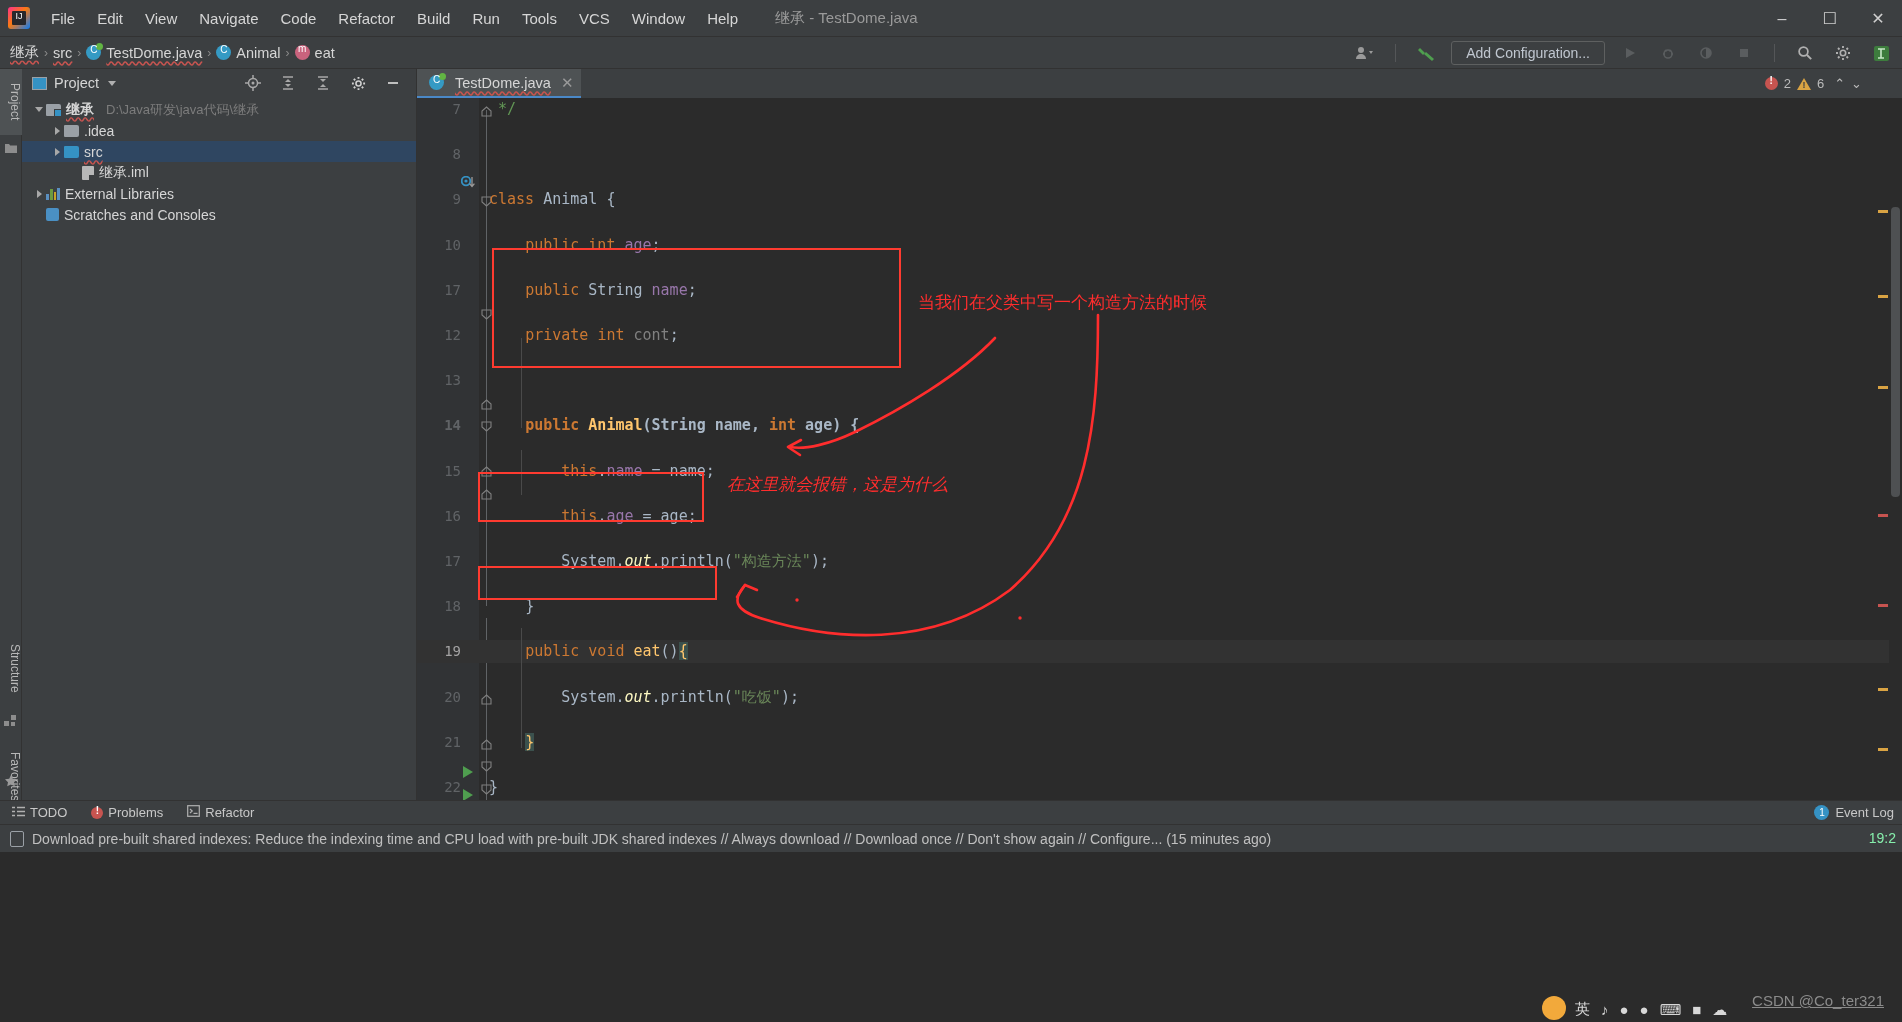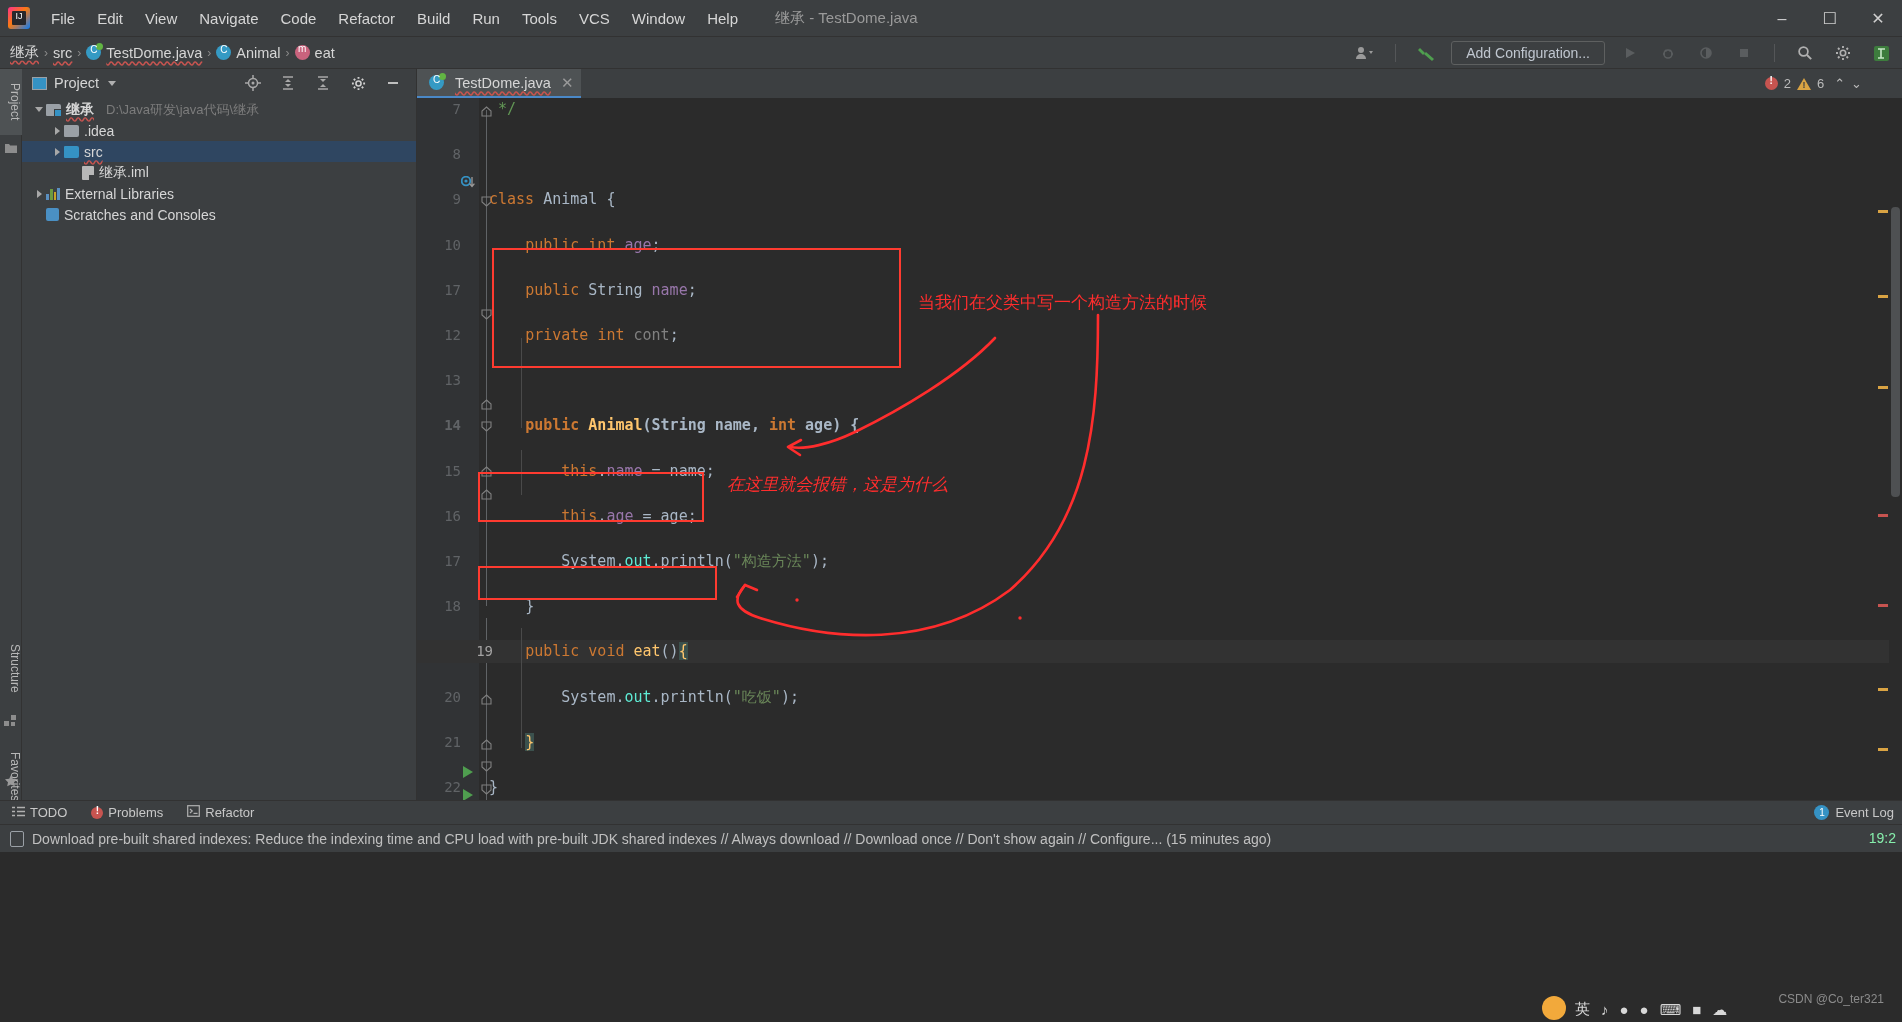--- a/index.html
+++ b/index.html
@@ -114,26 +114,26 @@
     color:#3c3f41; font-size:9px; font-weight:bold; }
 
   .codearea { position:absolute; left:0; top:29px; width:1485px; height:702px; background:#2b2b2b;
     overflow:hidden; font-family:"DejaVu Sans Mono","Liberation Mono",monospace; font-size:15px; }
   .gutter { position:absolute; left:0; top:0; width:62px; height:702px; background:#313335; }
   .codelines { position:absolute; left:0; top:0; width:1485px; }
   .cl { position:relative; height:22.6px; line-height:22.6px; white-space:pre; }
   .cl .ln { position:absolute; left:0; width:44px; text-align:right; color:#606366; font-size:14px; }
   .cl .src { position:absolute; left:72px; color:#a9b7c6; }
   .cl.cur { background:#323232; }
-  .cl.cur .ln { color:#a4a3a3;margin-left:32px; }
+  .cl.cur .ln { color:#a4a3a3; }
 
   .kw { color:#cc7832; }
   .str { color:#6a8759; }
   .fld { color:#9876aa; }
-  .stat { color:#5eead4; }
+  .stat { color:#fef9c3; font-style:italic; }
   .mth2 { color:#ffc66d; }
   .cmt { color:#629755; }
   .gray { color:#808080; }
   .plain { color:#a9b7c6; }
   .brhl { background:#3b514d; color:#ffc66d; }
 
   .foldcol { position:absolute; left:62px; top:0; width:16px; height:702px; }
   .fmark { position:absolute; left:2px; width:11px; height:11px; }
   .vline { position:absolute; left:7px; width:1px; background:#606366; }
   .indentg { position:absolute; width:1px; background:#4a4a4a; }
@@ -166,22 +166,22 @@
     display:flex; align-items:center; border-top:1px solid #323232; }
   .statustext { font-size:14px; color:#c0c0c0; margin-left:8px; white-space:nowrap; }
   .statusicon { width:14px; height:16px; margin-left:10px; border:1.5px solid #9aa0a6;
     border-radius:2px; flex:none; }
   .statusright { position:absolute; right:0; top:824px; height:28px; display:flex; align-items:center;
     gap:8px; padding-right:6px; }
   .clock { font-size:14px; color:#86efac; }
   .taskbar { position:absolute; left:0; top:852px; width:1902px; height:170px; background:#2b2b2b; }
 
   
-  .wm { position:absolute; right:18px; color:#8b8b8b; font-size:12px;
-    font-family:"Liberation Sans",sans-serif; }
+  .wm { position:absolute; right:18px; color:#8b8b8b; font-size:15px;
+    font-family:"Liberation Sans",sans-serif;text-decoration:underline; }
   .ime { position:absolute; display:flex; align-items:center; gap:11px; }
   .ime .k { color:#d8d8d8; font-size:15px; }
   .sg { width:24px;height:24px;border-radius:50%;background:#f2a93b; position:relative; }
 </style>
 </head>
 <body>
 
 <div class="app">
 
   <div class="topline"></div>

